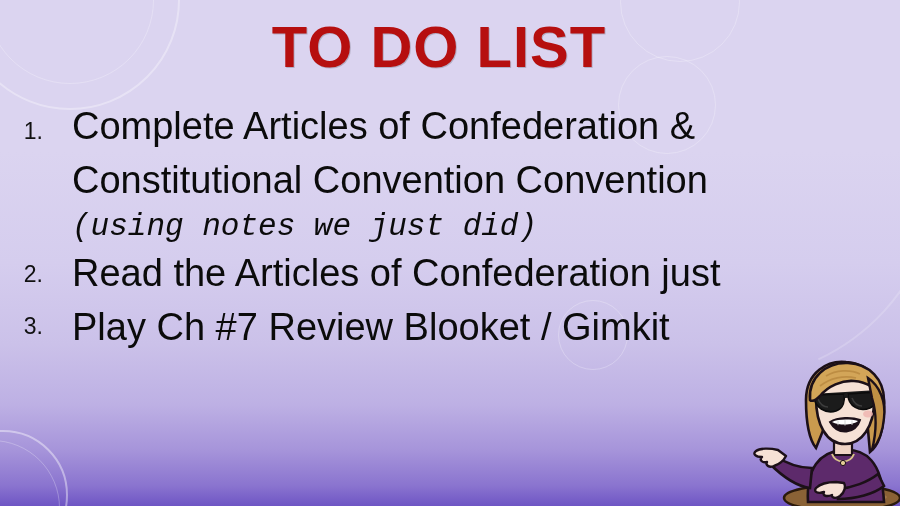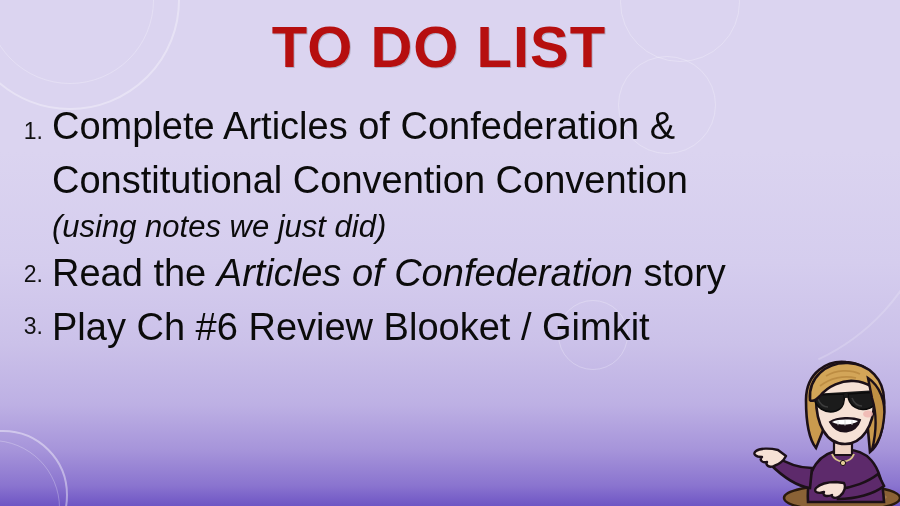--- a/index.html
+++ b/index.html
@@ -73,27 +73,29 @@
     line-height:1;
     position:relative;
     top:20px;
   }
   .body {
     flex:1 1 auto;
     font-size:38px;
     color:#0b0b0b;
     line-height:1.42;
     padding-right:8px;
-  }
-  .body .ital { font-style:italic; }
+    margin-left:20px;
+  }
+  .body .ital { }
   .sub {
     display:block;
     font-style:italic;
     font-size:31px;
     line-height:1.25;
+    font-family:Liberation Mono, monospace;
   }
   #item-3 .num { top:14px; }
   #item-2 .num { top:16px; }
 
   
   #bitmoji {
     position:absolute;
     right:0px; bottom:0px;
     width:150px; height:150px;
     pointer-events:none;
@@ -124,28 +126,28 @@
       <div class="body">
         <span>Complete Articles of Confederation &amp;</span><br>
         <span>Constitutional Convention Convention</span>
         <span class="sub">(using notes we just did)</span>
       </div>
     </div>
 
     <div class="item" id="item-2">
       <div class="num">2.</div>
       <div class="body">
-        <span>Read the </span><span class="ital">Articles of Confederation</span><span> story</span><br>
+        <span>Read the </span><span class="ital">Articles of Confederation</span><span> just</span><br>
       </div>
     </div>
 
     <div class="item" id="item-3">
       <div class="num">3.</div>
       <div class="body">
-        <span>Play Ch #6 Review Blooket / Gimkit</span>
+        <span>Play Ch #7 Review Blooket / Gimkit</span>
       </div>
     </div>
 
   </div>
 
   <div id="bitmoji">
     <svg viewBox="0 0 150 150" xmlns="http://www.w3.org/2000/svg">
 
       <ellipse cx="92" cy="142" rx="58" ry="13" fill="#8a6236" stroke="#2a1a0c" stroke-width="2.5"></ellipse>
       <ellipse cx="70" cy="140" rx="10" ry="3.5" fill="#a67c4c" opacity="0.8"></ellipse>

